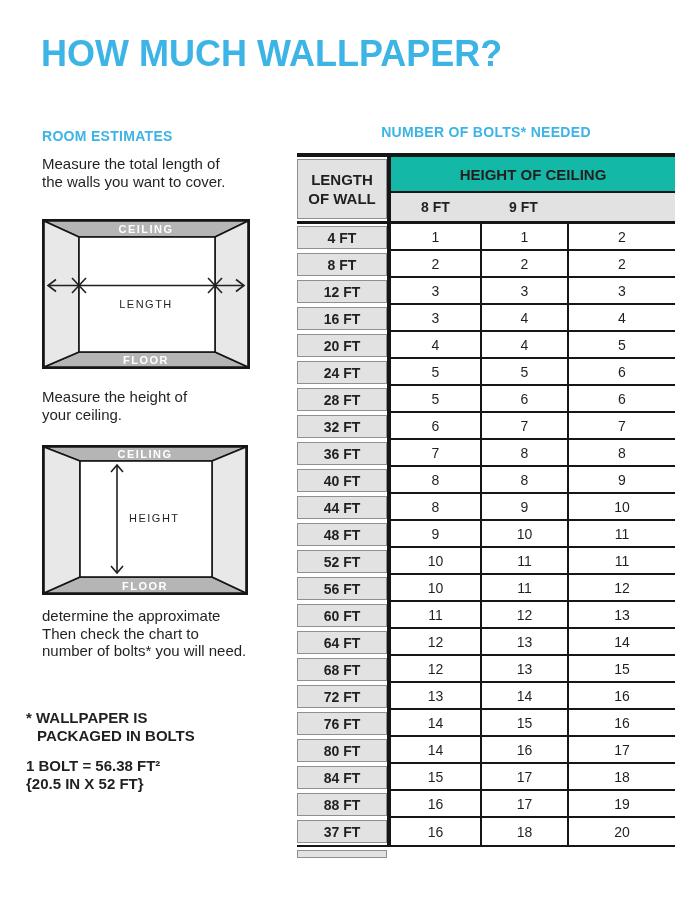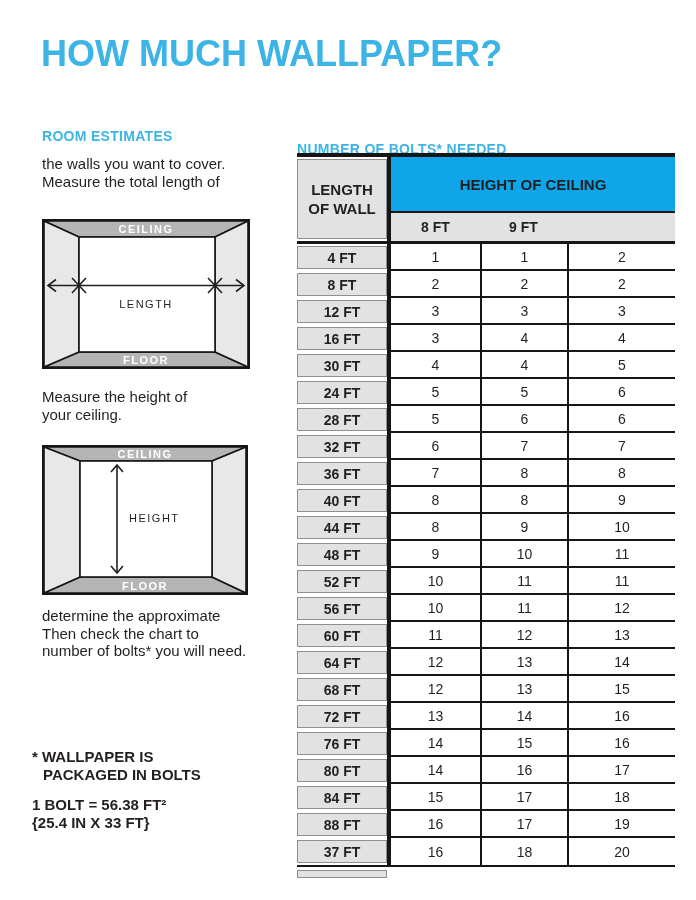--- a/index.html
+++ b/index.html
@@ -4,41 +4,41 @@
 <style>
   html,body{margin:0;padding:0;background:#ffffff;}
   #page{position:relative;width:696px;height:900px;background:#fff;overflow:hidden;
         font-family:"Liberation Sans","DejaVu Sans",sans-serif;color:#231f20;}
 
   
   .page-title{position:absolute;left:41px;top:33px;font-size:36px;font-weight:bold;
               color:#3cb4e5;letter-spacing:0px;}
   .sec-head{position:absolute;font-size:14px;font-weight:bold;color:#3cb4e5;letter-spacing:.3px;}
   .sec-head.left{left:42px;top:128px;}
-  .sec-head.right{left:297px;top:141px;width:378px;}
+  .sec-head.right{left:297px;top:124px;width:378px;text-align:center;}
 
   
   .copy{position:absolute;left:42px;font-size:15px;line-height:17.5px;color:#231f20;}
-  .note{position:absolute;left:32px;font-size:15px;line-height:17.5px;font-weight:bold;color:#231f20;margin-top:39px;}
+  .note{position:absolute;left:26px;font-size:15px;line-height:17.5px;font-weight:bold;color:#231f20;}
   .note .ind{padding-left:11px;}
 
   
   .diagram{position:absolute;left:42px;}
 
   
   .btable{position:absolute;left:297px;top:153px;width:378px;}
   .rule-top{height:4px;background:#161616;}
   .rule-thick{height:3px;background:#161616;}
   .rule-bottom{height:2px;background:#161616;}
   .thead{display:flex;}
   .corner{width:90px;margin:2px 0;background:#e2e2e3;border:1px solid #8f8f8f;
           display:flex;flex-direction:column;align-items:center;justify-content:center;
           font-weight:bold;font-size:15px;line-height:19px;box-sizing:border-box;}
   .thead-right{flex:1;border-left:4px solid #161616;display:flex;flex-direction:column;}
-  .group-h{height:56px;background:#0ea5e9;border-bottom:2px solid #161616;
+  .group-h{height:36px;background:#14b8a6;border-bottom:2px solid #161616;
            display:flex;align-items:center;justify-content:center;
            font-weight:bold;font-size:15px;box-sizing:border-box;}
   .sub-h{height:28px;background:#e2e2e3;display:flex;}
   .sub-h > div{display:flex;align-items:center;justify-content:center;font-weight:bold;font-size:14px;}
   .w1{width:89px;} .w2{width:87px;} .w3{flex:1;}
 
   .trow{display:flex;height:27px;}
   .tlabel{width:90px;margin:2px 0;background:#e2e2e3;border:1px solid #8f8f8f;
           display:flex;align-items:center;justify-content:center;
           font-weight:bold;font-size:14px;box-sizing:border-box;}
@@ -59,22 +59,22 @@
 <body>
 
 <div id="page">
 
   <div class="page-title">HOW MUCH WALLPAPER?</div>
 
   <div class="sec-head left">ROOM ESTIMATES</div>
   <div class="sec-head right">NUMBER OF BOLTS* NEEDED</div>
 
   <div class="copy" style="top:155px;">
+    <div>Measure the total length of</div>
     <div>the walls you want to cover.</div>
-    <div>Measure the total length of</div>
   </div>
 
   <svg class="diagram" style="top:219px;" width="208" height="150" viewBox="0 0 208 150">
     <rect x="1.5" y="1.5" width="205" height="147" fill="#ffffff" stroke="#161616" stroke-width="3"></rect>
     <polygon points="2,2 206,2 173,18 37,18" fill="#b5b5b6" stroke="#161616" stroke-width="1.6"></polygon>
     <polygon points="2,148 37,133 173,133 206,148" fill="#b5b5b6" stroke="#161616" stroke-width="1.6"></polygon>
     <polygon points="2,2 37,18 37,133 2,148" fill="#e8e8e8" stroke="#161616" stroke-width="1.6"></polygon>
     <polygon points="206,2 173,18 173,133 206,148" fill="#e8e8e8" stroke="#161616" stroke-width="1.6"></polygon>
     <rect x="37" y="18" width="136" height="115" fill="#ffffff" stroke="#161616" stroke-width="1.6"></rect>
     <text x="104" y="14" text-anchor="middle" class="roomlabel">CEILING</text>
@@ -119,21 +119,21 @@
     <div>number of bolts* you will need.</div>
   </div>
 
   <div class="note" style="top:709px;">
     <div>* WALLPAPER IS</div>
     <div class="ind">PACKAGED IN BOLTS</div>
   </div>
 
   <div class="note" style="top:757px;">
     <div>1 BOLT = 56.38 FT²</div>
-    <div>{25.4 IN X 33 FT}</div>
+    <div>{20.5 IN X 52 FT}</div>
   </div>
 
   <div class="btable">
     <div class="rule-top"></div>
     <div class="thead">
       <div class="corner">
         <div>LENGTH</div>
         <div>OF WALL</div>
       </div>
       <div class="thead-right">
@@ -173,21 +173,21 @@
         </div>
       <div class="trow">
           <div class="tlabel">16 FT</div>
           <div class="tcells">
             <div class="tcell c1">3</div>
             <div class="tcell c2">4</div>
             <div class="tcell c3">4</div>
           </div>
         </div>
       <div class="trow">
-          <div class="tlabel">30 FT</div>
+          <div class="tlabel">20 FT</div>
           <div class="tcells">
             <div class="tcell c1">4</div>
             <div class="tcell c2">4</div>
             <div class="tcell c3">5</div>
           </div>
         </div>
       <div class="trow">
           <div class="tlabel">24 FT</div>
           <div class="tcells">
             <div class="tcell c1">5</div>

